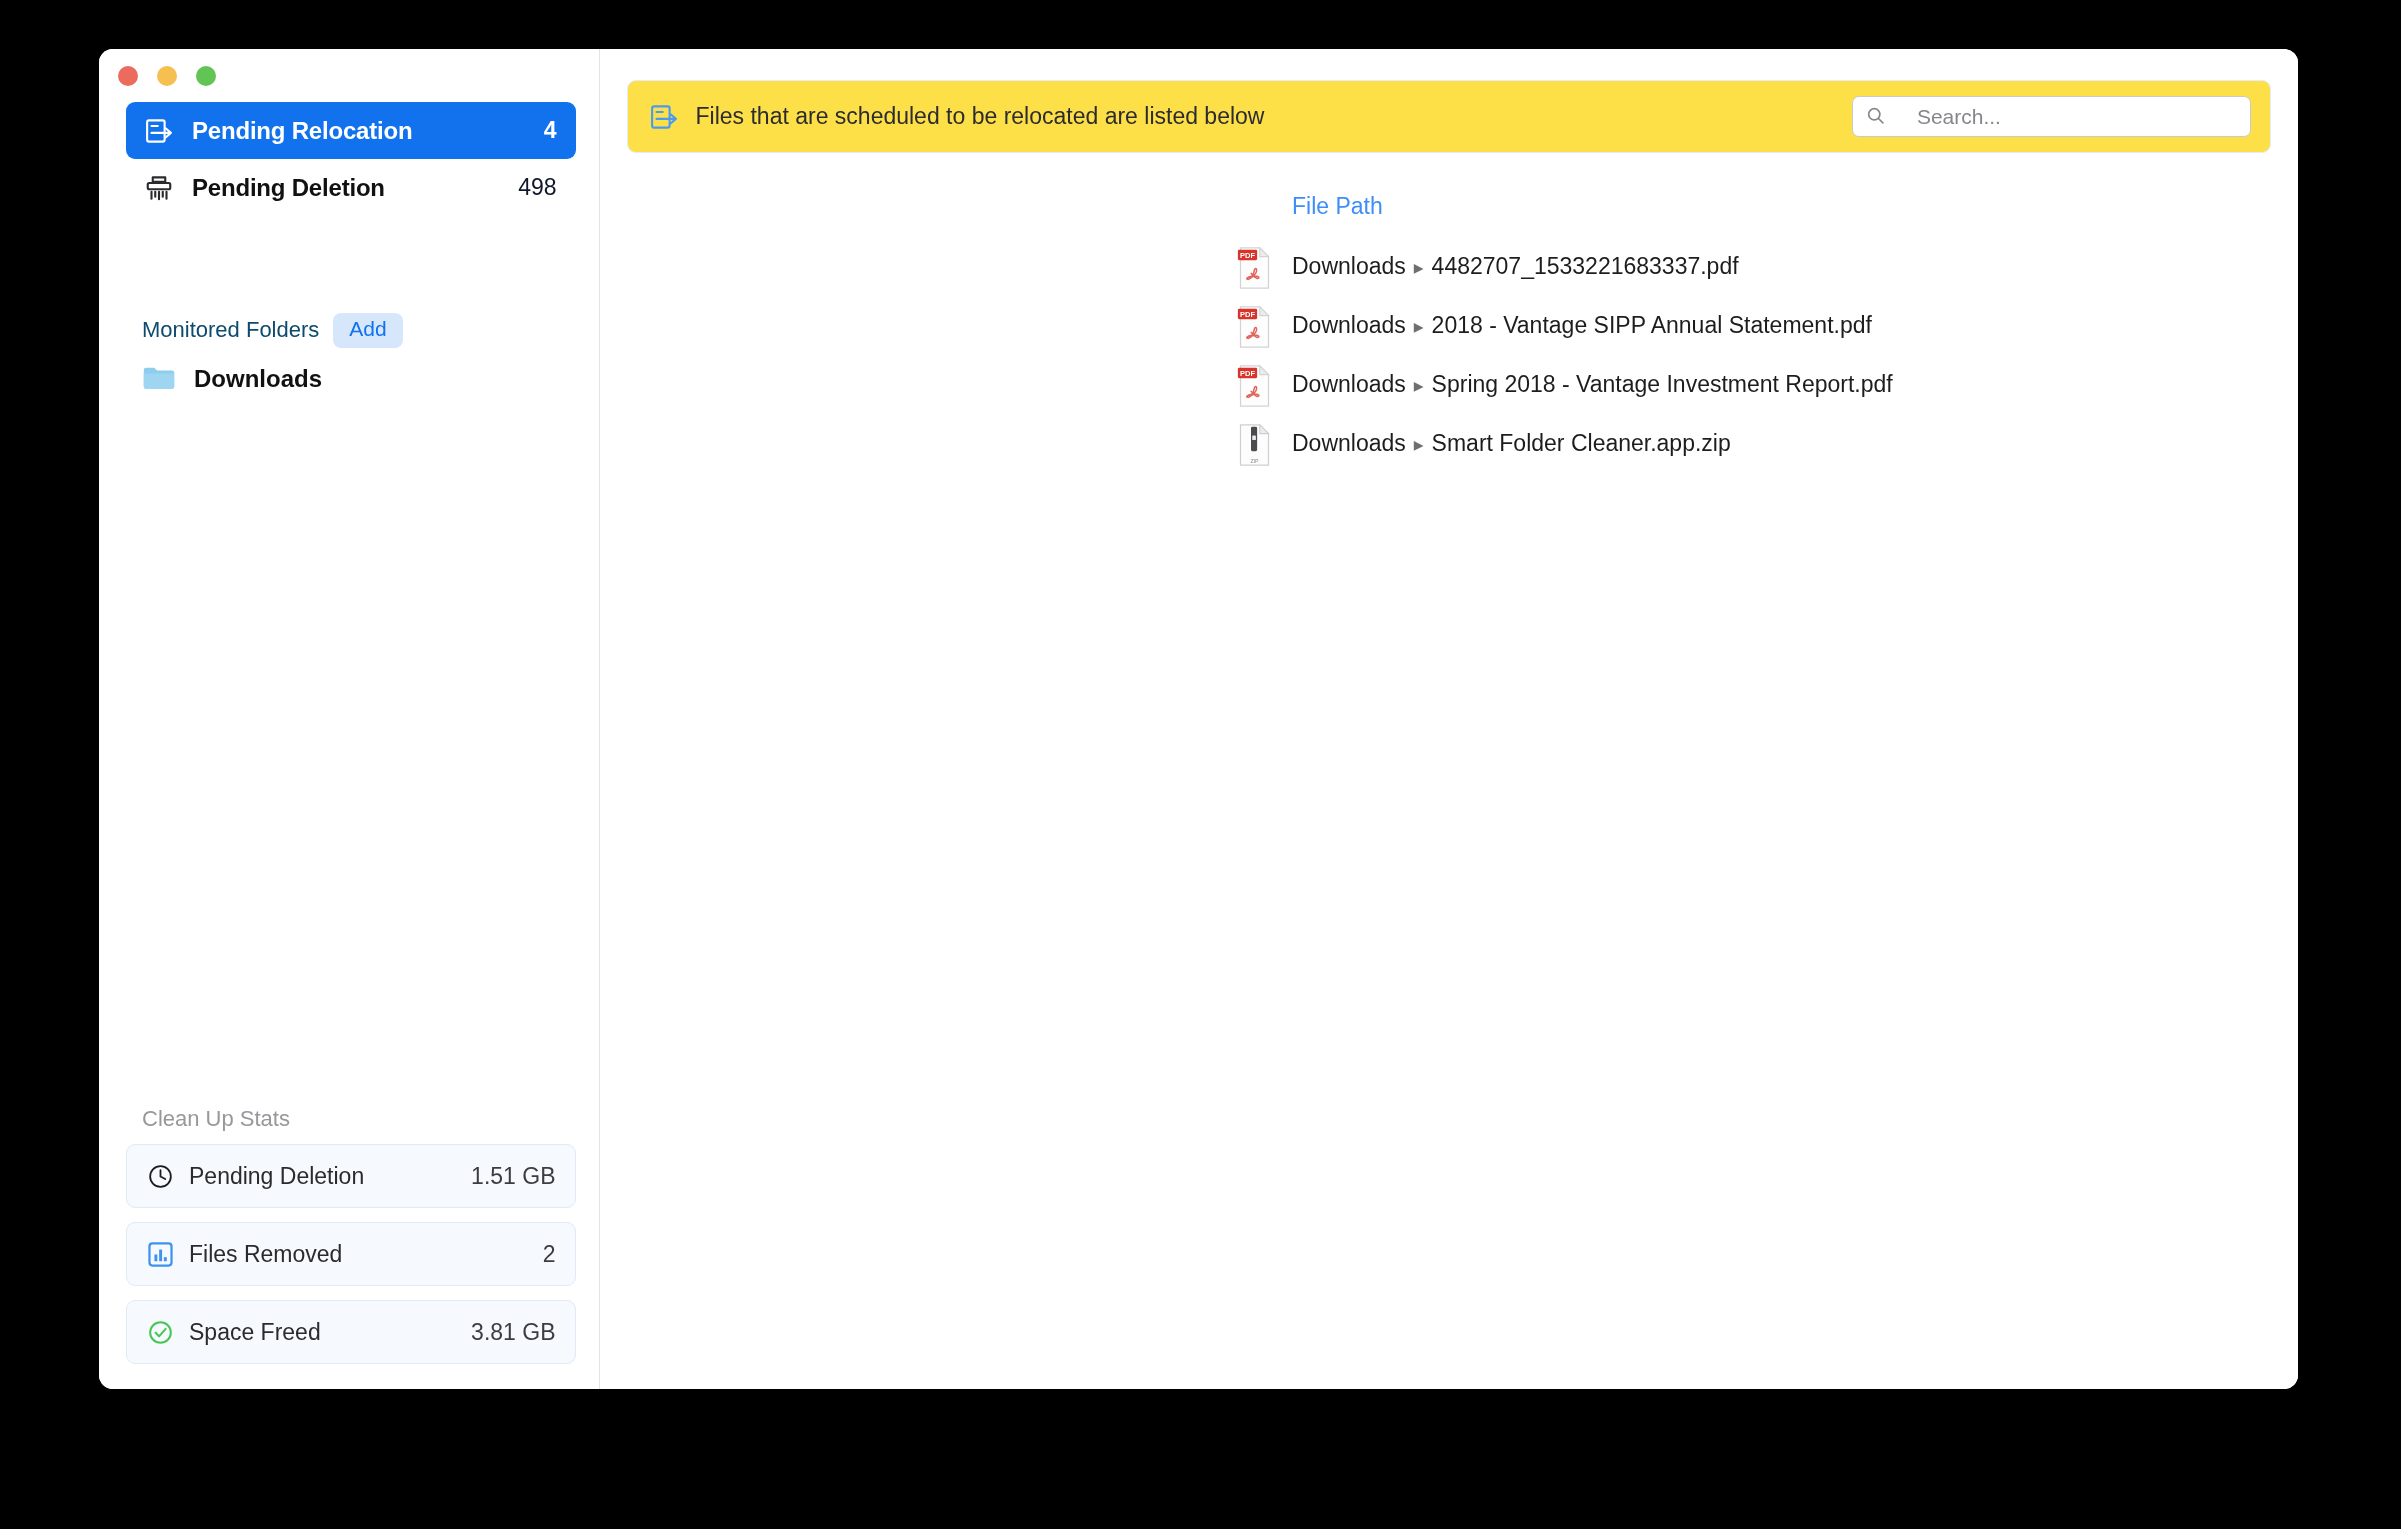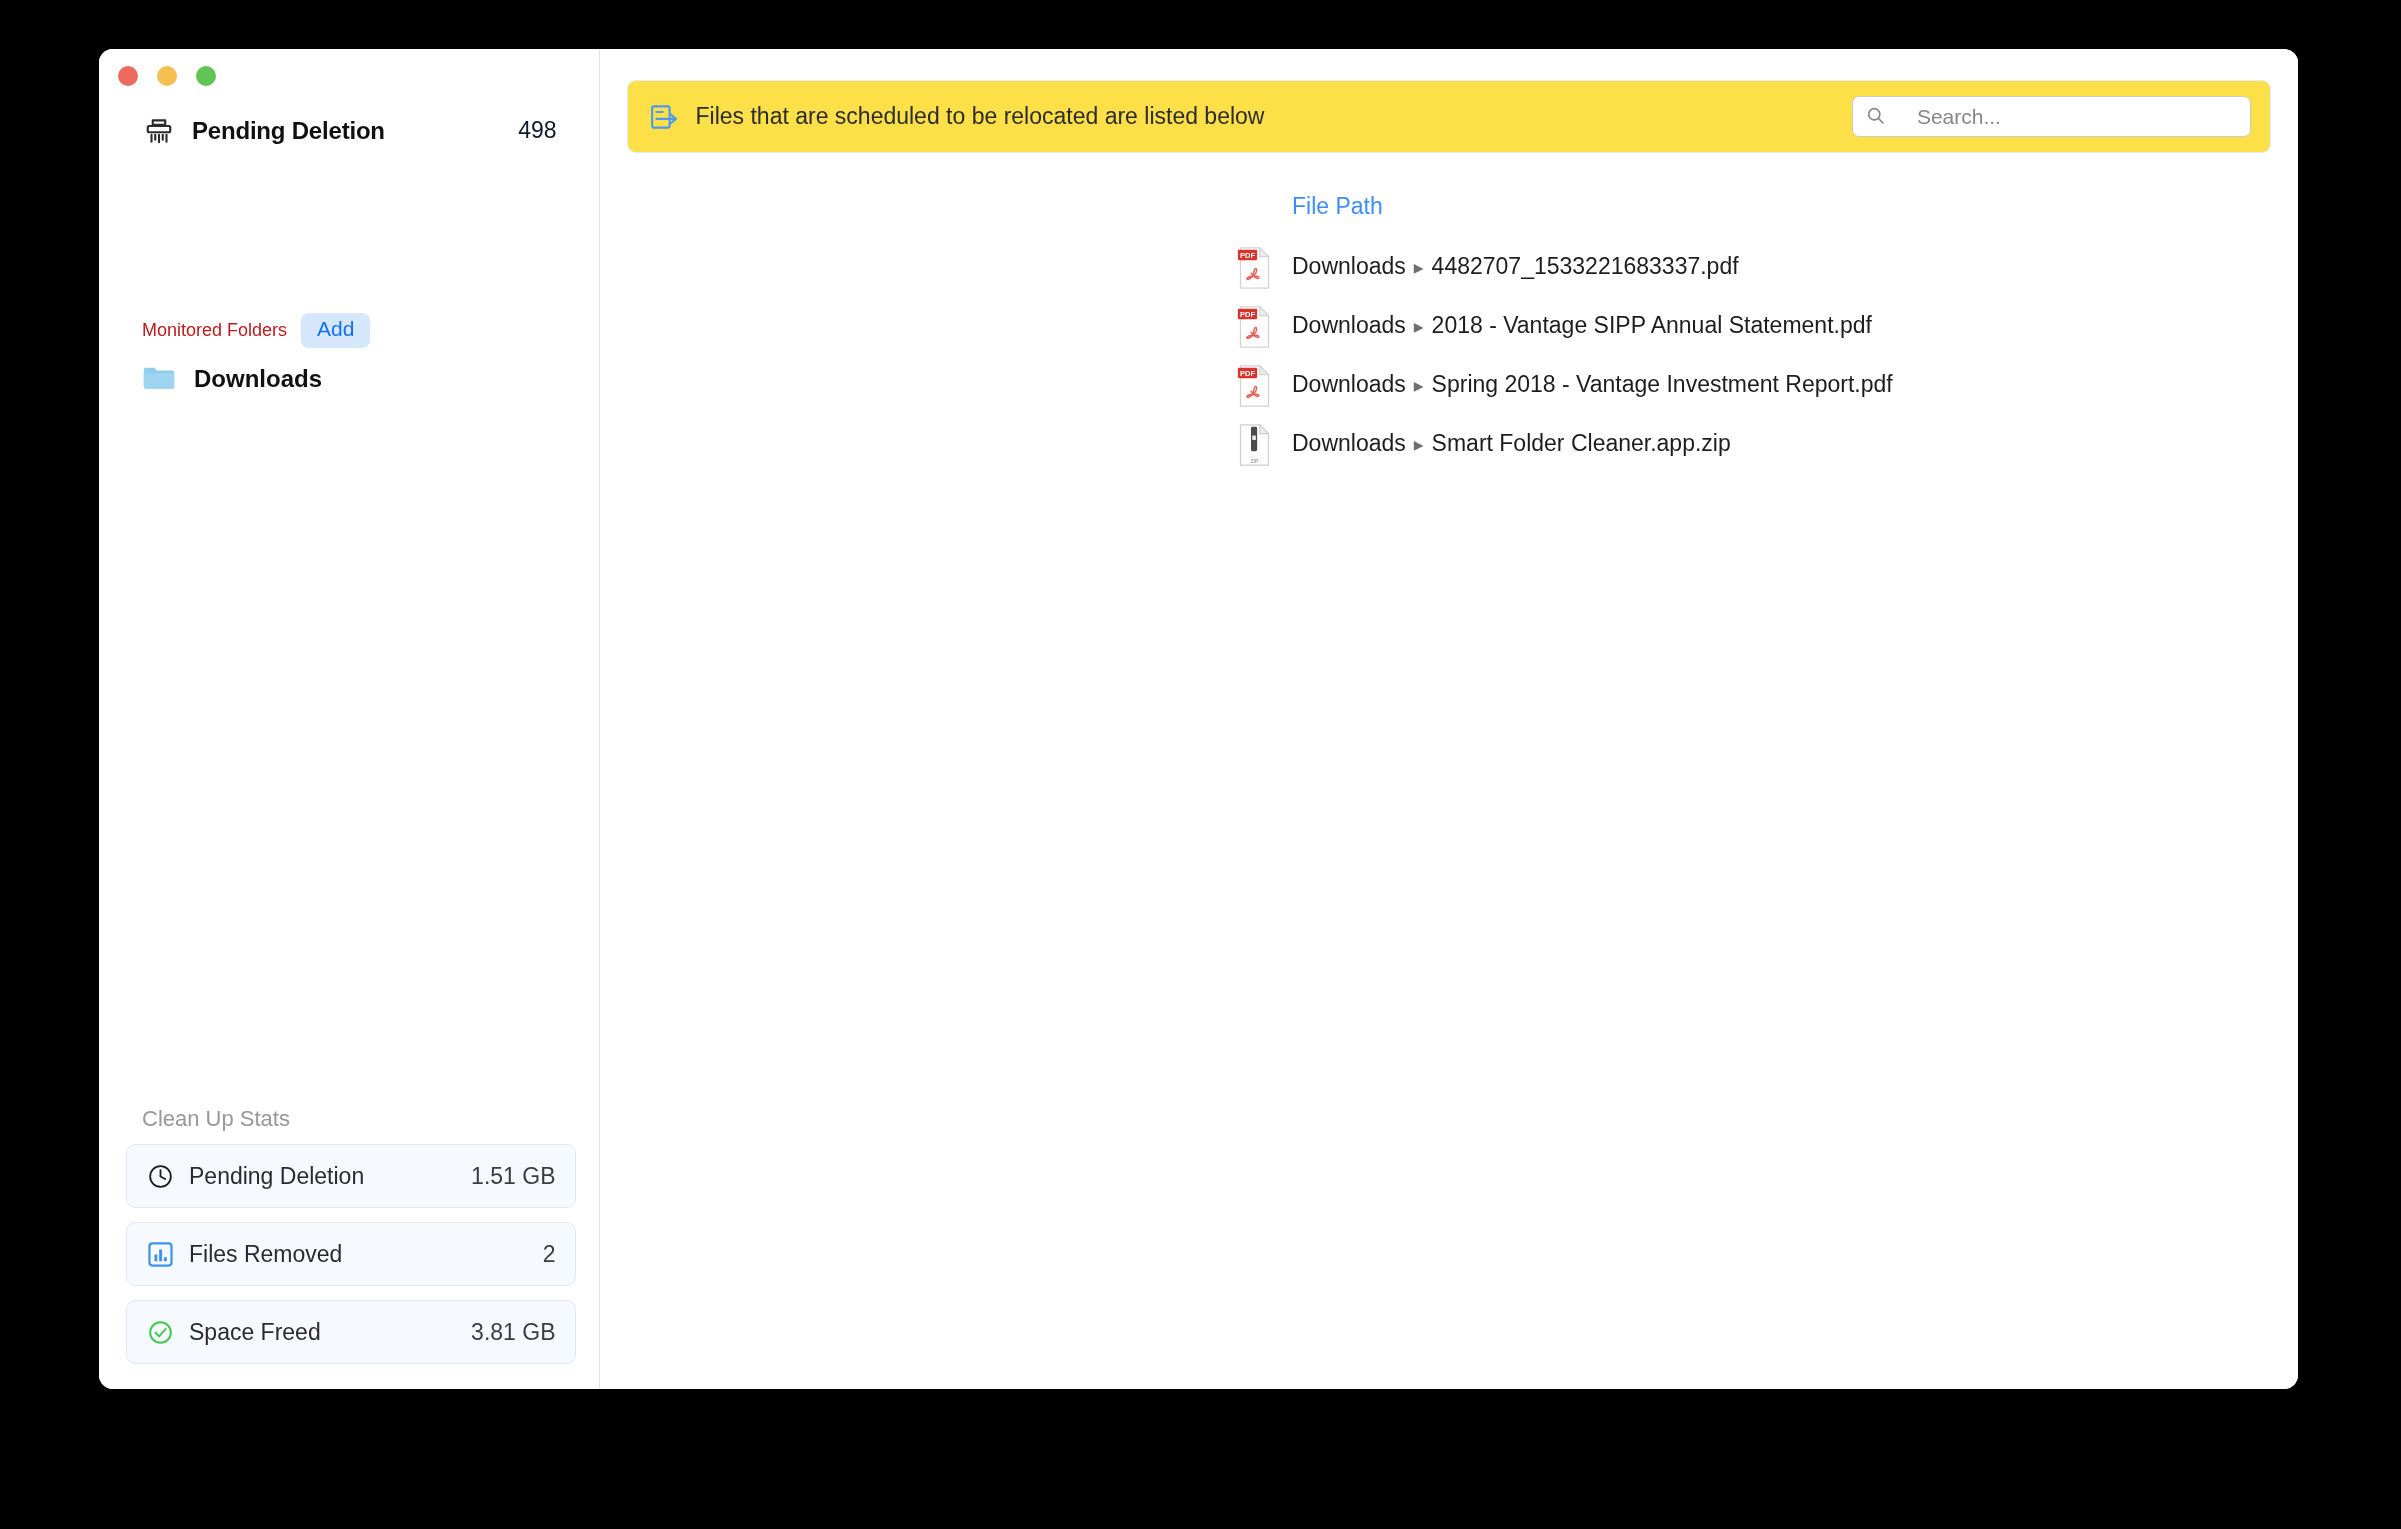--- a/index.html
+++ b/index.html
@@ -99,22 +99,22 @@
 
   .section-head {
     position: absolute;
     left: 43px;
     top: 264px;
     display: flex;
     align-items: center;
     gap: 14px;
   }
   .section-title {
-    font-size: 18px;
-    color: #b91c1c;
+    font-size: 22px;
+    color: #0c4a6e;
   }
   .add-btn {
     background: #d6e7fb;
     color: #1272ed;
     font-size: 21px;
     padding: 4.4px 16px 6.2px;
     border-radius: 8px;
     border: none;
     font-family: "Liberation Sans", sans-serif;
     cursor: pointer;
@@ -283,20 +283,32 @@
   <div class="sidebar">
 
     <div class="traffic-lights">
       <div class="light red"></div>
       <div class="light yellow"></div>
       <div class="light green"></div>
     </div>
 
     <div class="nav-list">
 
+      <div class="nav-item selected">
+        <span class="nav-icon">
+          <svg width="30" height="30" viewBox="0 0 24 24" fill="none" stroke="#ffffff" stroke-width="1.7" stroke-linecap="round" stroke-linejoin="round">
+            <path d="M4 3.5h11a1.5 1.5 0 0 1 1.5 1.5v14a1.5 1.5 0 0 1-1.5 1.5H4A1.5 1.5 0 0 1 2.5 19V5A1.5 1.5 0 0 1 4 3.5z"></path>
+            <line x1="6" y1="8" x2="11" y2="8"></line>
+            <line x1="6" y1="13.5" x2="21" y2="13.5"></line>
+            <polyline points="17.5,10 21.5,13.5 17.5,17"></polyline>
+          </svg>
+        </span>
+        <span class="nav-label">Pending Relocation</span>
+        <span class="nav-count">4</span>
+      </div>
 
       <div class="nav-item">
         <span class="nav-icon">
           <svg width="30" height="30" viewBox="0 0 24 24" fill="none" stroke="#2b2b2e" stroke-width="1.7" stroke-linecap="round" stroke-linejoin="round">
             <path d="M7 3.5h10v3.5H7z"></path>
             <rect x="3" y="8" width="18" height="5" rx="1.2"></rect>
             <line x1="6" y1="15" x2="6" y2="20.5"></line>
             <line x1="9" y1="15" x2="9" y2="19"></line>
             <line x1="12" y1="15" x2="12" y2="21"></line>
             <line x1="15" y1="15" x2="15" y2="19"></line>

